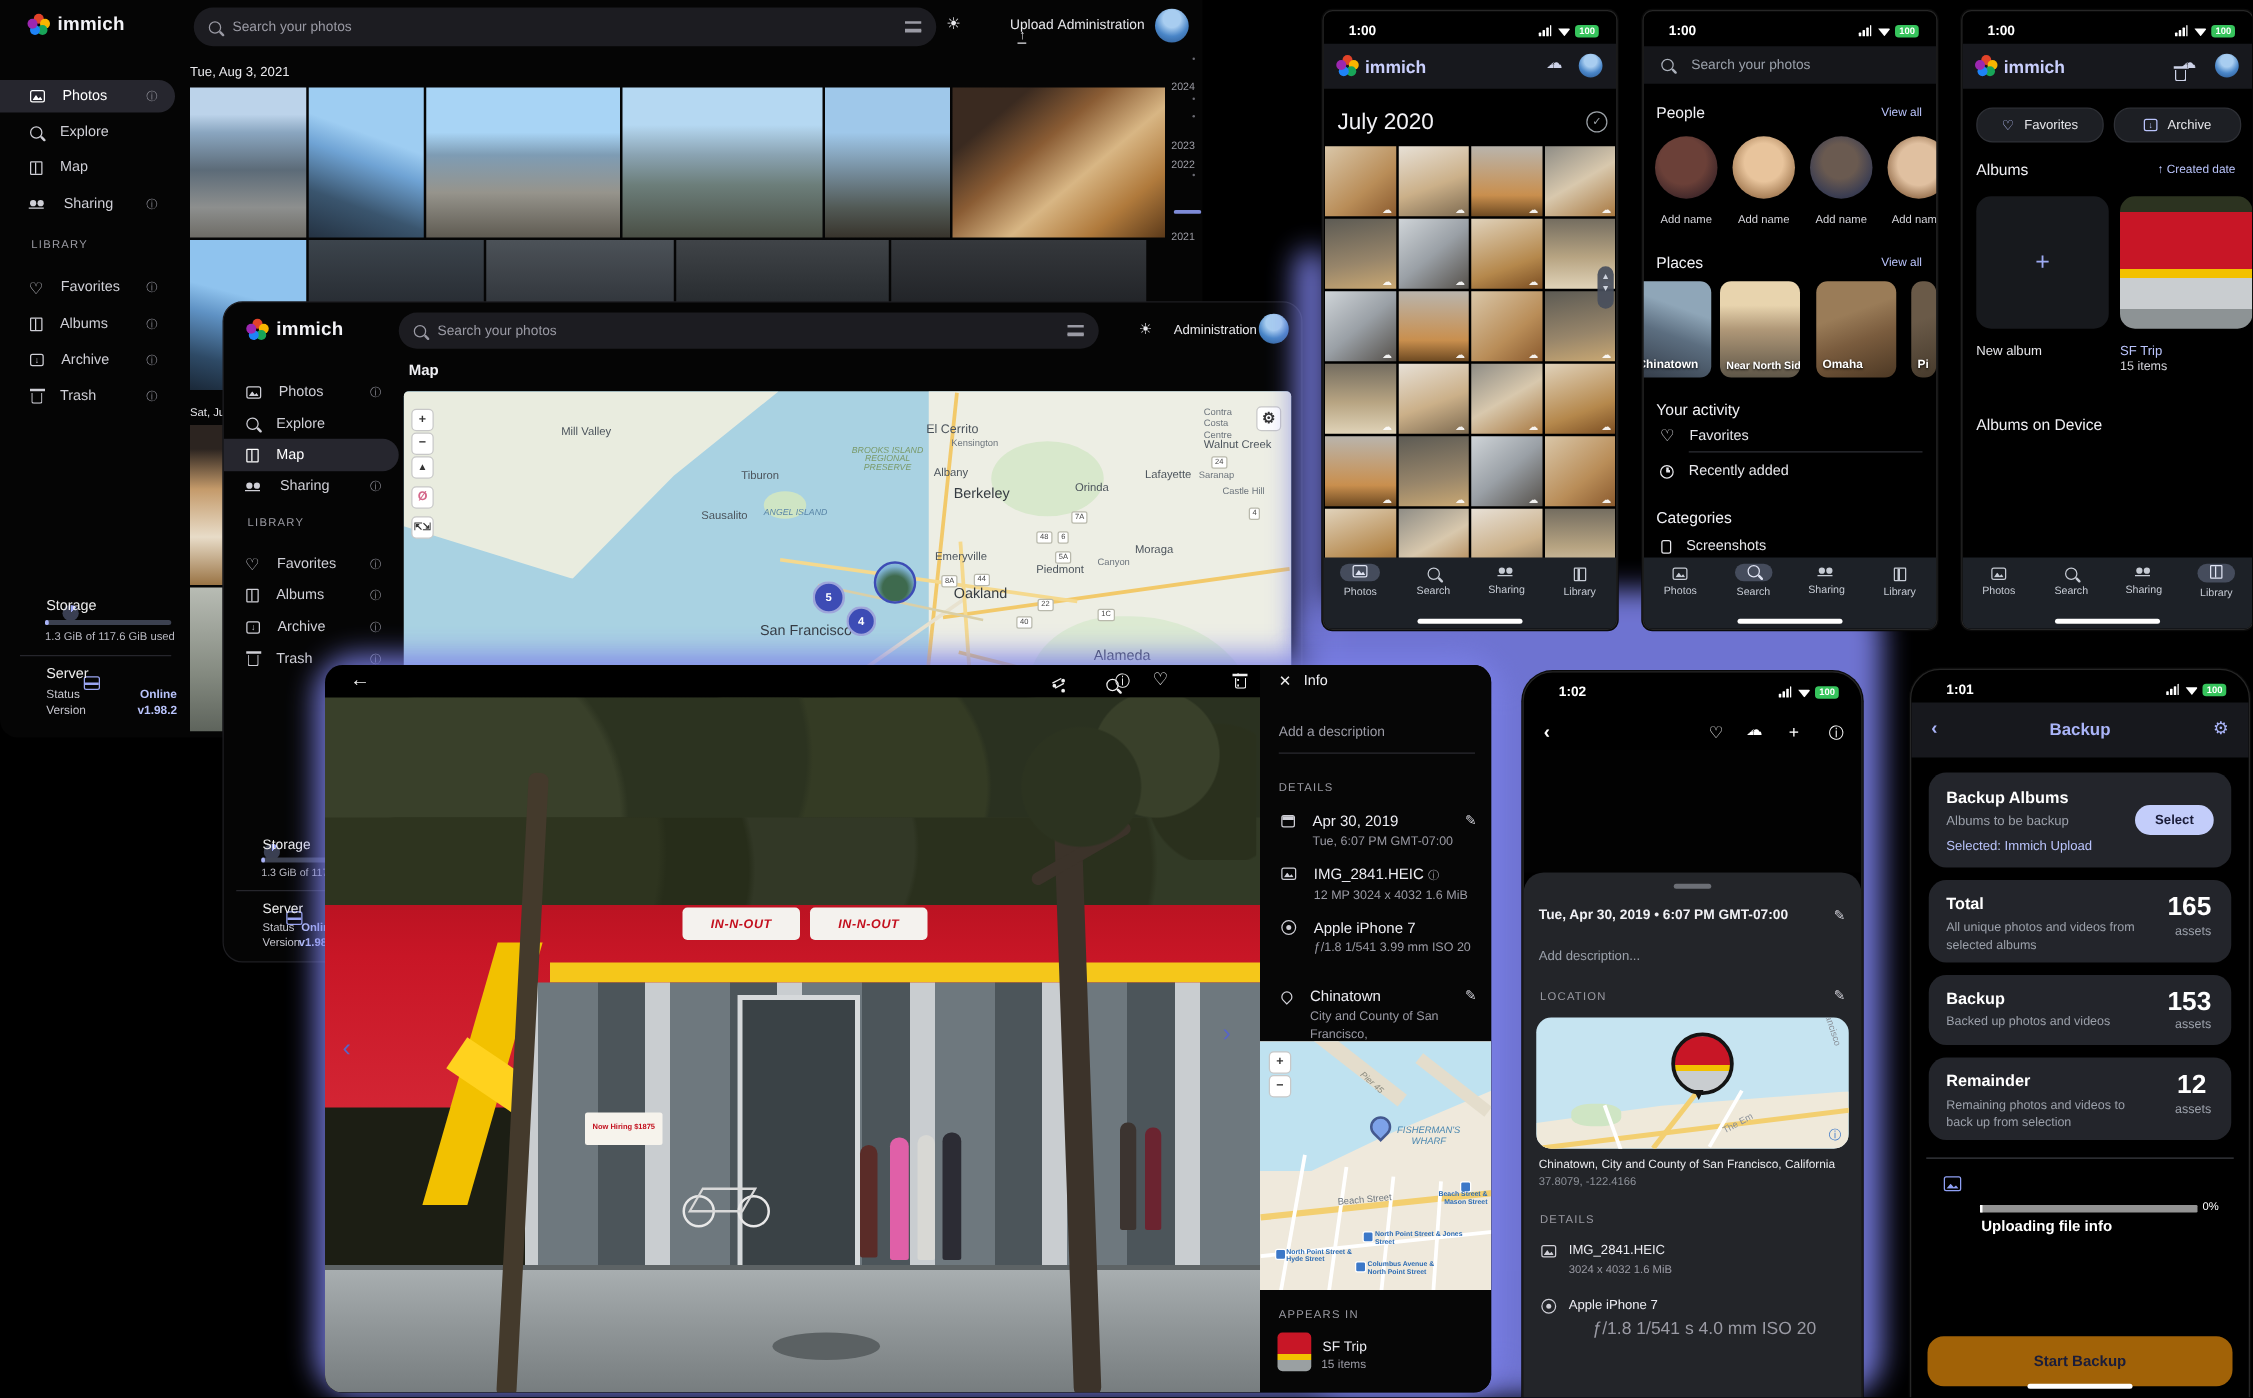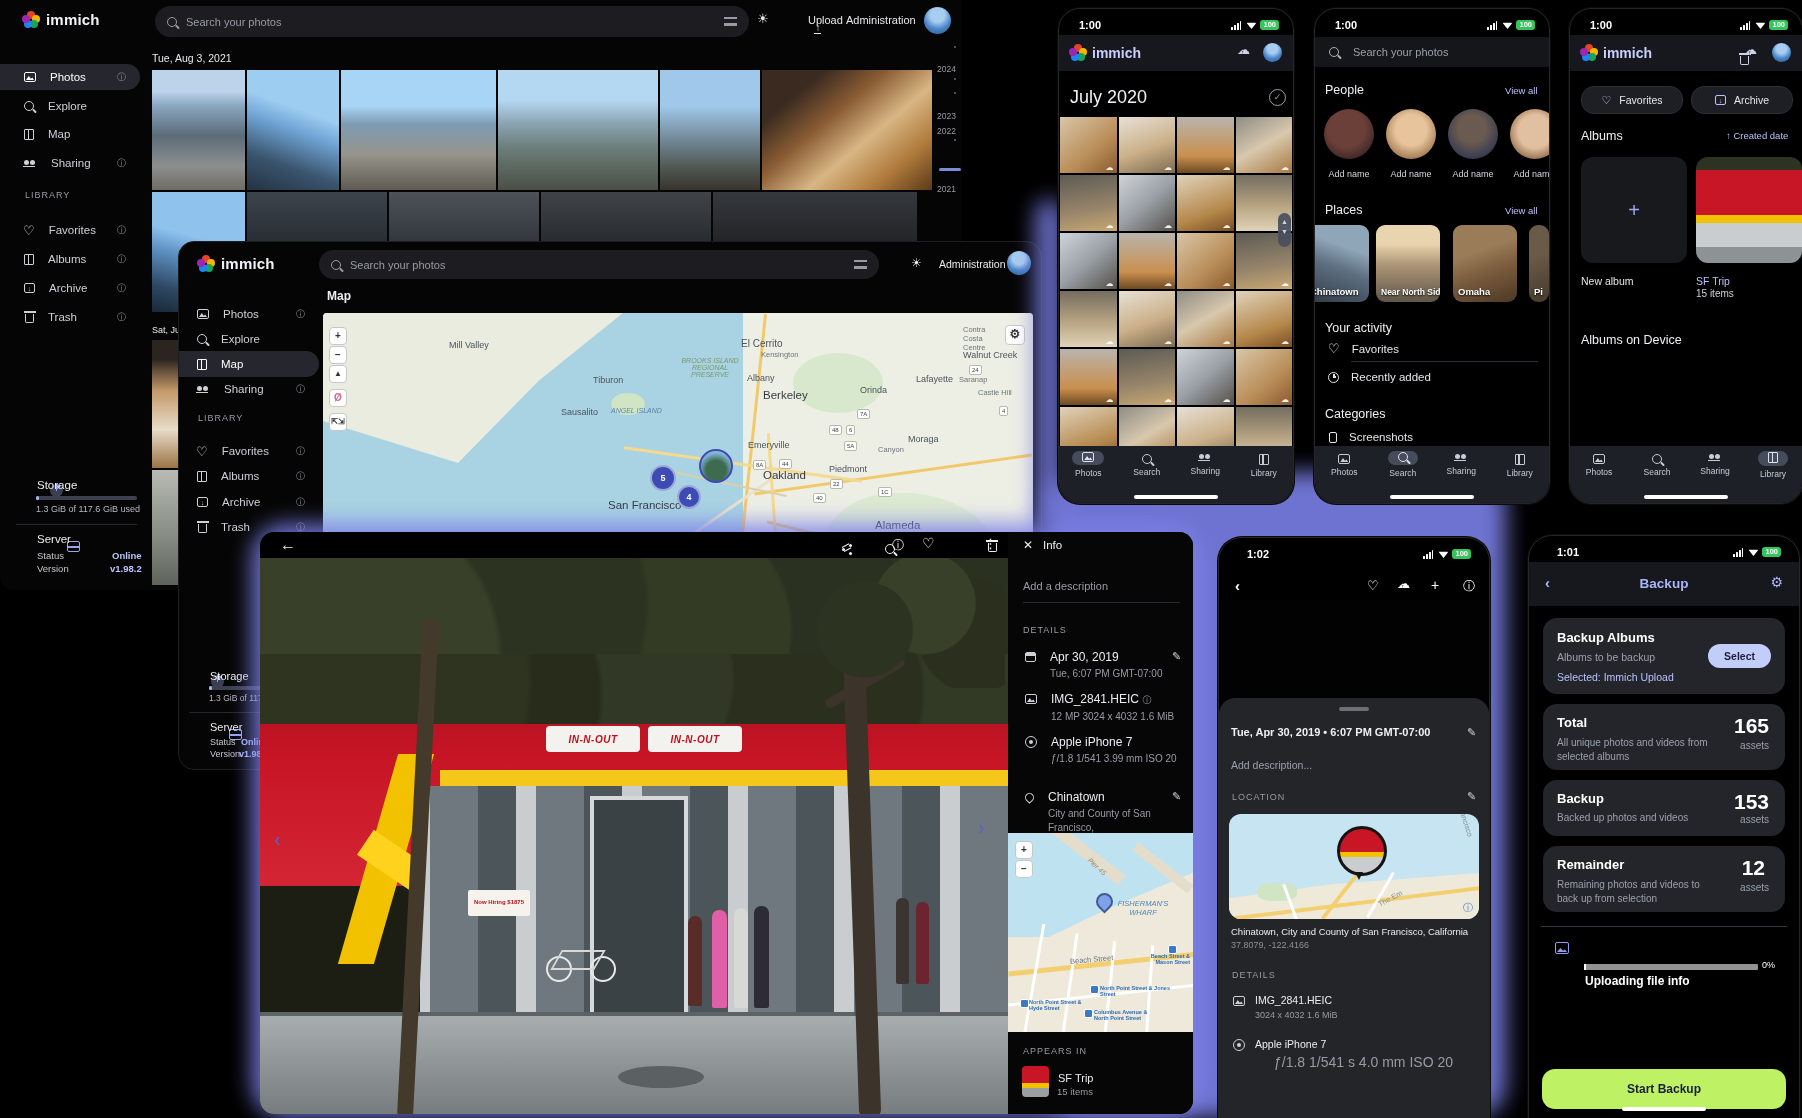--- a/index.html
+++ b/index.html
@@ -61,21 +61,21 @@
   .sideitem{position:absolute;display:flex;align-items:center;height:26px;color:#cfcfd6;font-size:11.5px;width:140px;}
   .sideitem .lb{margin-left:14px;}
   .sideitem .inf{position:absolute;right:14px;font-size:9px;color:#8b8b94;}
   .sideitem.act{background:#26262e;border-radius:0 14px 14px 0;color:#fff;}
   .sechdr{font-size:9px;letter-spacing:1px;color:#9a9aa2;}
   .avatar{border-radius:50%;background:radial-gradient(circle at 50% 30%,#a8cdf0 0 30%,#4a86c8 60%,#28548c);}
   .phcell{position:absolute;border-radius:0;}
   .navtxt{font-size:11px;color:#e8e8ec;}
 
   
-  .phone{position:absolute;background:#000;border:1px solid #262626;border-radius:22px;overflow:hidden;box-shadow:0 0 0 1px #0a0a0a;}
+  .phone{position:absolute;background:#000;border:1px solid #262626;border-radius:8px;overflow:hidden;box-shadow:0 0 0 1px #0a0a0a;}
   .stat{position:absolute;left:0;right:0;top:0;height:26px;display:flex;align-items:center;padding:6px 14px 0 20px;box-sizing:border-box;}
   .stat .t{font-size:11px;font-weight:bold;color:#fff;flex:1;}
   .mnav{position:absolute;left:0;right:0;bottom:0;height:52px;background:#1d2127;display:flex;justify-content:space-around;align-items:flex-start;padding-top:5px;}
   .mnav .it{display:flex;flex-direction:column;align-items:center;color:#c6cbd4;font-size:8.5px;gap:3px;width:44px;}
   .mnav .pill{background:#454c5c;border-radius:10px;padding:1px 10px;}
   .homebar{position:absolute;bottom:4px;left:50%;transform:translateX(-50%);width:84px;height:4px;border-radius:2px;background:#fff;}
   .gridA{position:absolute;display:grid;grid-template-columns:repeat(4,1fr);gap:2px;}
   .gridA .pg{position:relative;height:56px;}
   .gridA .pg::after{content:'\2601';position:absolute;right:3px;bottom:1px;font-size:8px;color:#fff;opacity:.9;}
   .pg.f1{background:linear-gradient(140deg,#d9c6a8,#b98d58 60%,#8a5a2e);}
@@ -316,21 +316,21 @@
       <span class="mlabel" style="left:424px;top:60px;">Albany</span>
       <span class="mlabel big" style="left:440px;top:76px;">Berkeley</span>
       <span class="mlabel" style="left:537px;top:72px;">Orinda</span>
       <span class="mlabel" style="left:593px;top:61px;">Lafayette</span>
       <span class="mlabel" style="left:640px;top:37px;">Walnut Creek</span>
       <span class="mlabel sm" style="left:636px;top:62px;">Saranap</span>
       <span class="mlabel sm" style="left:655px;top:75px;">Castle Hill</span>
       <span class="mlabel" style="left:585px;top:121px;">Moraga</span>
       <span class="mlabel sm" style="left:555px;top:132px;">Canyon</span>
       <span class="mlabel" style="left:425px;top:127px;">Emeryville</span>
-      <span class="mlabel" style="left:482px;top:151px;padding-left:24px;">Piedmont</span>
+      <span class="mlabel" style="left:482px;top:137px;padding-left:24px;">Piedmont</span>
       <span class="mlabel big" style="left:440px;top:156px;">Oakland</span>
       <span class="mlabel big" style="left:285px;top:186px;">San Francisco</span>
       <span class="mlabel big" style="left:552px;top:206px;">Alameda</span>
       <span class="mlabel wtr" style="left:352px;top:44px;width:70px;white-space:normal;text-align:center;color:#7a9a6a;">BROOKS ISLAND REGIONAL PRESERVE</span>
       <span class="mlabel sm" style="left:640px;top:12px;width:44px;white-space:normal;">Contra Costa Centre</span>
 
       <span class="shield" style="left:646px;top:52px;">24</span>
       <span class="shield" style="left:676px;top:93px;">4</span>
       <span class="shield" style="left:506px;top:112px;">48</span>
       <span class="shield" style="left:523px;top:112px;">6</span>
@@ -801,19 +801,19 @@
       <span class="abs subtl" style="right:16px;top:36px;font-size:10px;">assets</span>
     </div>
     <div class="abs" style="left:12px;top:390px;width:246px;height:1px;background:#3a3c42;"></div>
     
     <span class="abs ic ic-img" style="left:26px;top:404px;color:#8fa0f4;width:14px;height:12px;"></span>
     <span class="abs" style="left:56px;top:403px;font-size:12px;font-weight:bold;color:#fff;margin-top:35px;">Uploading file info</span>
     <div class="abs" style="left:55px;top:428px;width:174px;height:6px;background:#939393;border-radius:1px;">
       <div style="width:2px;height:6px;background:#fff;"></div>
     </div>
     <span class="abs" style="left:233px;top:424px;font-size:9px;color:#fff;">0%</span>
-    <div class="abs" style="left:13px;top:533px;width:244px;height:40px;background:#bef264;border-radius:13px;display:flex;align-items:center;justify-content:center;">
+    <div class="abs" style="left:13px;top:533px;width:244px;height:40px;background:#a16207;border-radius:13px;display:flex;align-items:center;justify-content:center;">
       <span style="font-size:12px;font-weight:bold;color:#1b1d3a;">Start Backup</span>
     </div>
     <span class="homebar" style="bottom:8px;"></span>
   </div>
 
 </div>
 
 </body></html>

